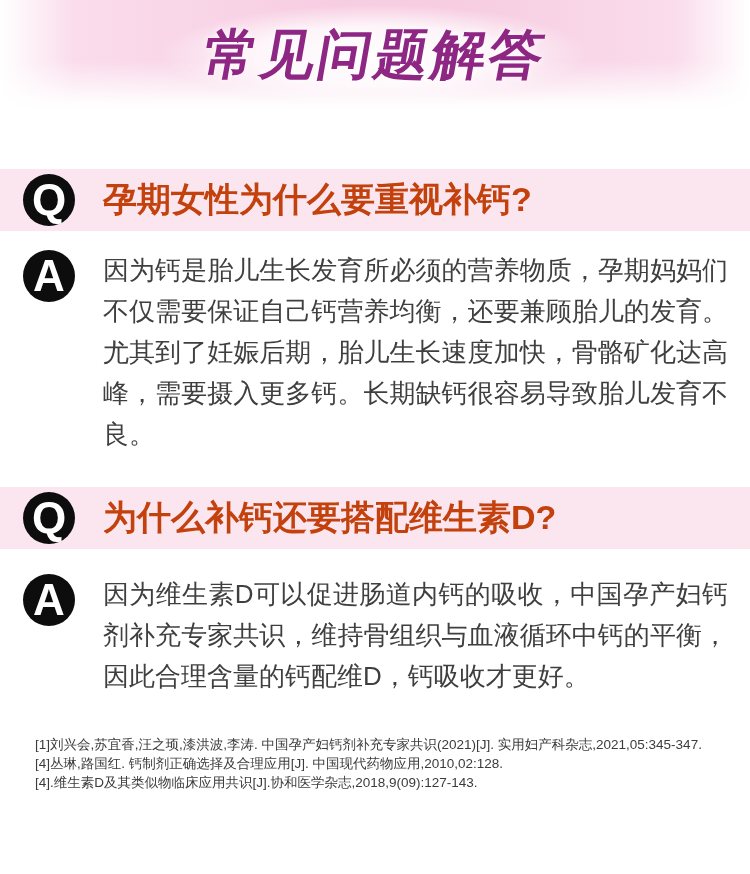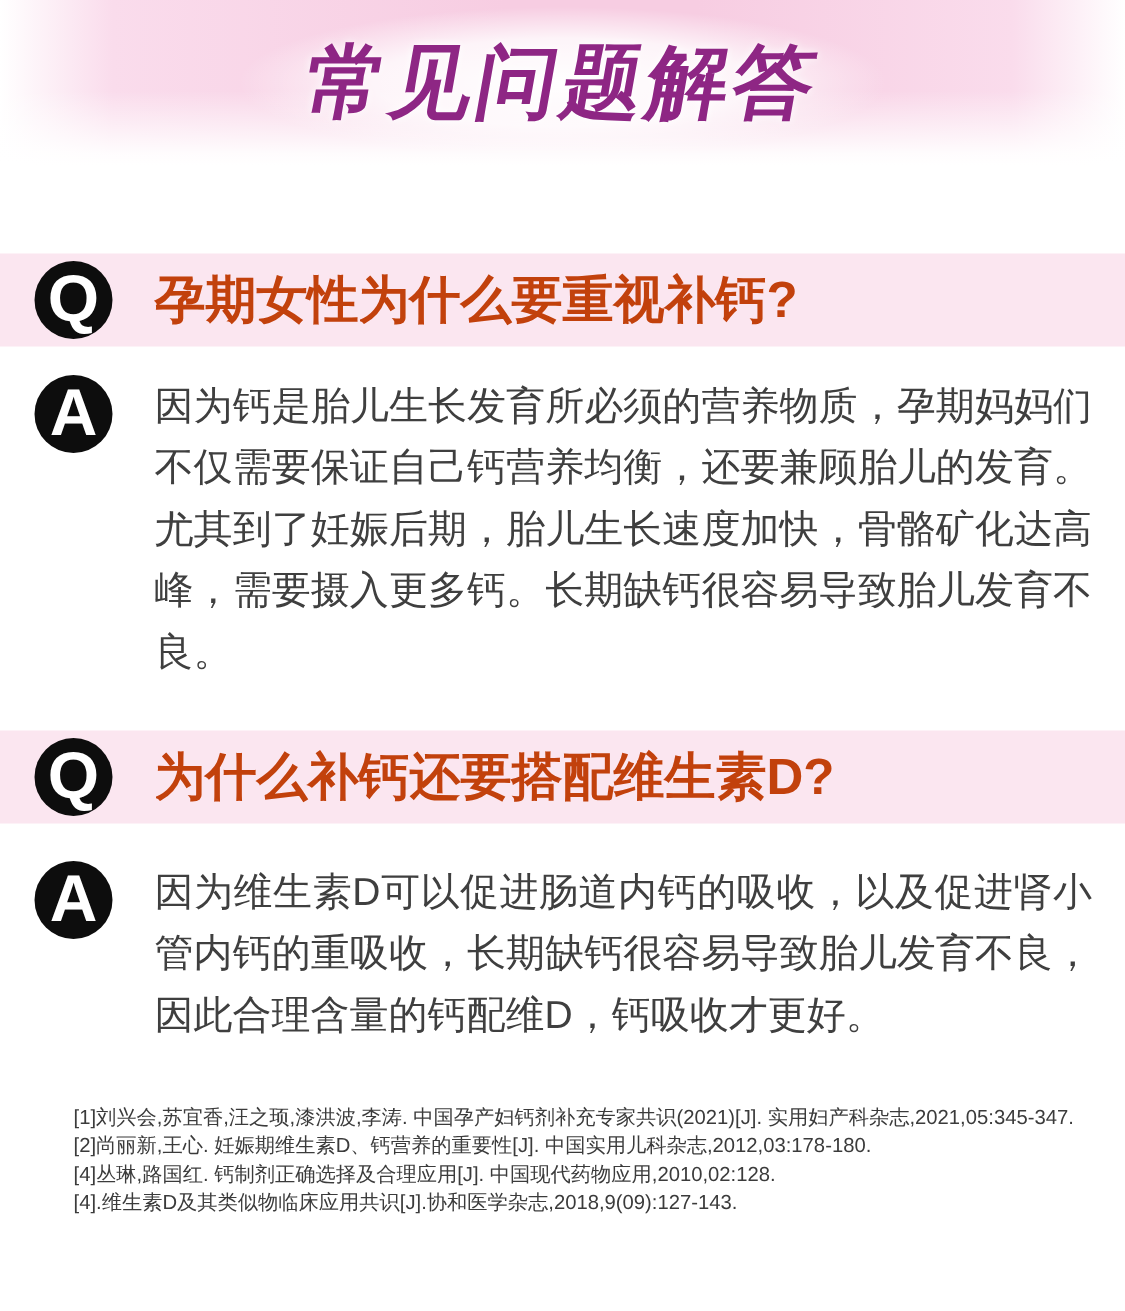--- a/index.html
+++ b/index.html
@@ -86,21 +86,20 @@
     line-height: 41px;
     color: #3f3f3f;
     text-align: justify;
   }
 
   
   .references {
     margin-top: 38px;
     padding-left: 35px;
     padding-right: 10px;
-    margin-left: 14px;
   }
   .reference-line {
     font-size: 13.5px;
     line-height: 19px;
     color: #3b3b3b;
     white-space: nowrap;
   }
 </style>
 </head>
 <body>
@@ -120,22 +119,21 @@
   </div>
 </section>
 
 <section>
   <div class="question-row second">
     <div class="badge">Q</div>
     <div class="question-text">为什么补钙还要搭配维生素D?</div>
   </div>
   <div class="answer-row second">
     <div class="badge">A</div>
-    <div class="answer-text">因为维生素D可以促进肠道内钙的吸收，以及促进肾小管内钙的重吸收，长期缺钙很容易导致胎儿发育不良，因此合理含量的钙配维D，钙吸收才更好。</div>
+    <div class="answer-text">因为维生素D可以促进肠道内钙的吸收，中国孕产妇钙剂补充专家共识，维持骨组织与血液循环中钙的平衡，因此合理含量的钙配维D，钙吸收才更好。</div>
   </div>
 </section>
 
 <div class="references">
   <div class="reference-line">[1]刘兴会,苏宜香,汪之顼,漆洪波,李涛. 中国孕产妇钙剂补充专家共识(2021)[J]. 实用妇产科杂志,2021,05:345-347.</div>
-  <div class="reference-line">[2]尚丽新,王心. 妊娠期维生素D、钙营养的重要性[J]. 中国实用儿科杂志,2012,03:178-180.</div>
   <div class="reference-line">[4]丛琳,路国红. 钙制剂正确选择及合理应用[J]. 中国现代药物应用,2010,02:128.</div>
   <div class="reference-line">[4].维生素D及其类似物临床应用共识[J].协和医学杂志,2018,9(09):127-143.</div>
 </div>
 
 </body></html>

